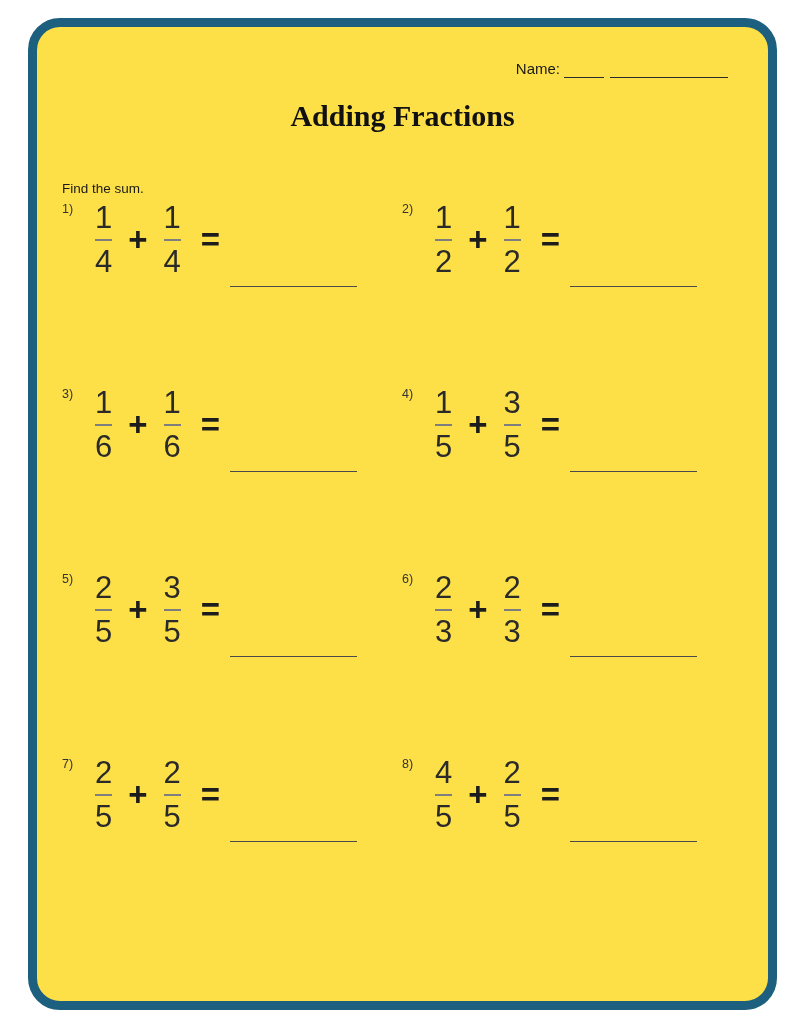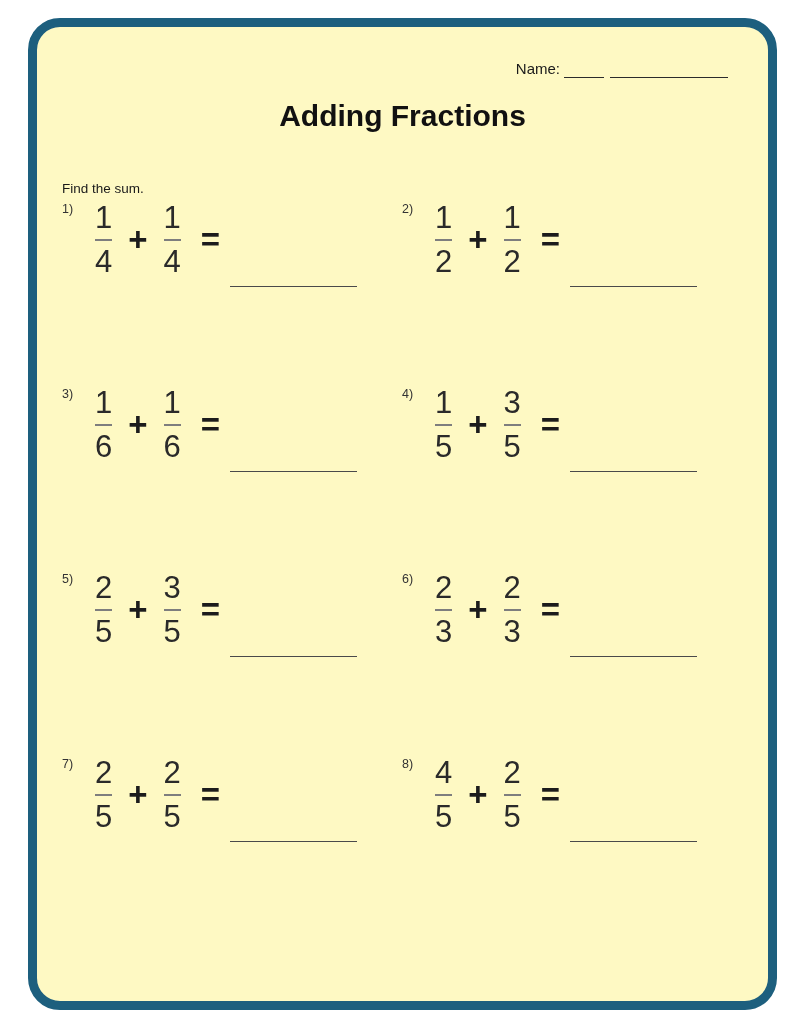--- a/index.html
+++ b/index.html
@@ -11,38 +11,38 @@
     color: #1e1e1e;
     position: relative;
     overflow: hidden;
   }
   .frame {
     position: absolute;
     left: 28px; top: 18px;
     width: 749px; height: 992px;
     border: 9px solid var(--accent);
     border-radius: 32px;
-    background: #fef9c3;
+    background: #fde047;
   }
   
   .name-row {
     position: absolute;
     top: 33px; right: 40px;
     display: flex; align-items: flex-end;
     font-size: 15px; color: #1a1a1a;
   }
   .name-label { line-height: 18px; }
   .nseg { display: inline-block; height: 17px; border-bottom: 1.6px solid #2b2b2b; }
   .nseg1 { width: 40px; margin-left: 4px; margin-right: 6px; }
   .nseg2 { width: 118px; }
   
   .title {
     position: absolute; top: 72px; left: 0; width: 100%;
     text-align: center;
-    font-size: 30px; font-weight: 700; color: #111111;
+    font-size: 30px; font-weight: 700; color: #111111; font-family: Liberation Serif, serif;
   }
   
   .instruction {
     position: absolute; left: 25px; top: 133px;
     font-size: 13.5px; color: #1a1a1a; margin-top: 21px;
   }
   
   .problems {
     position: absolute; left: 25px; top: 173px;
     display: grid;

